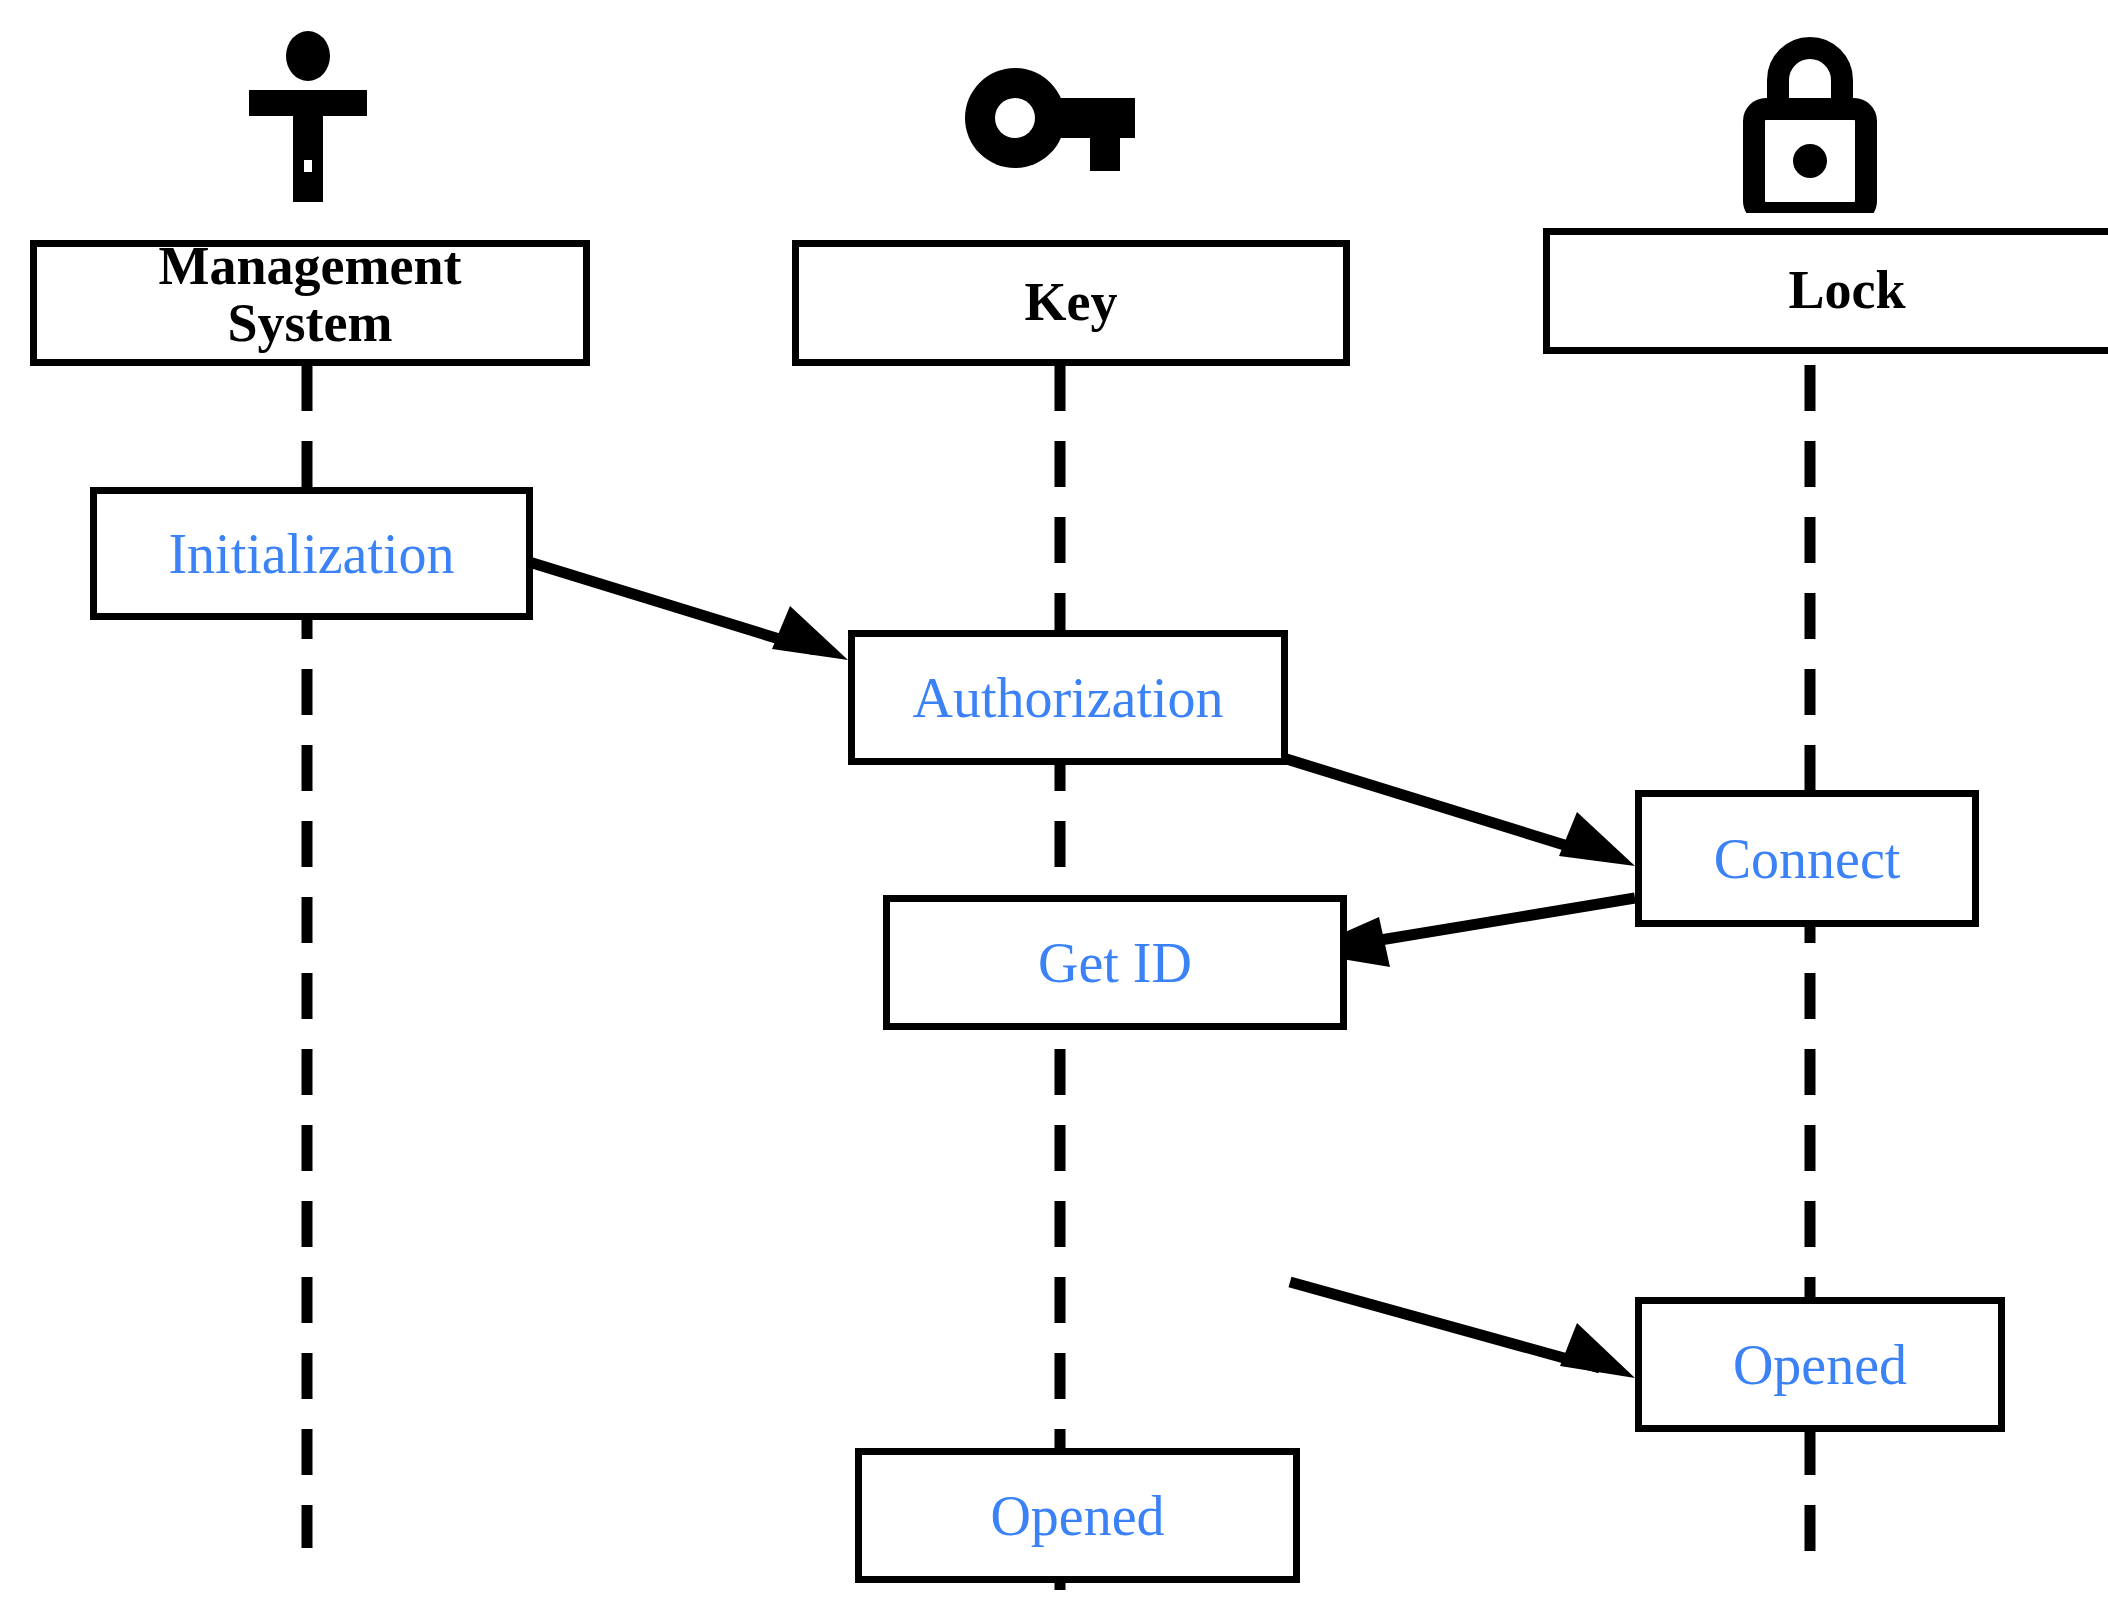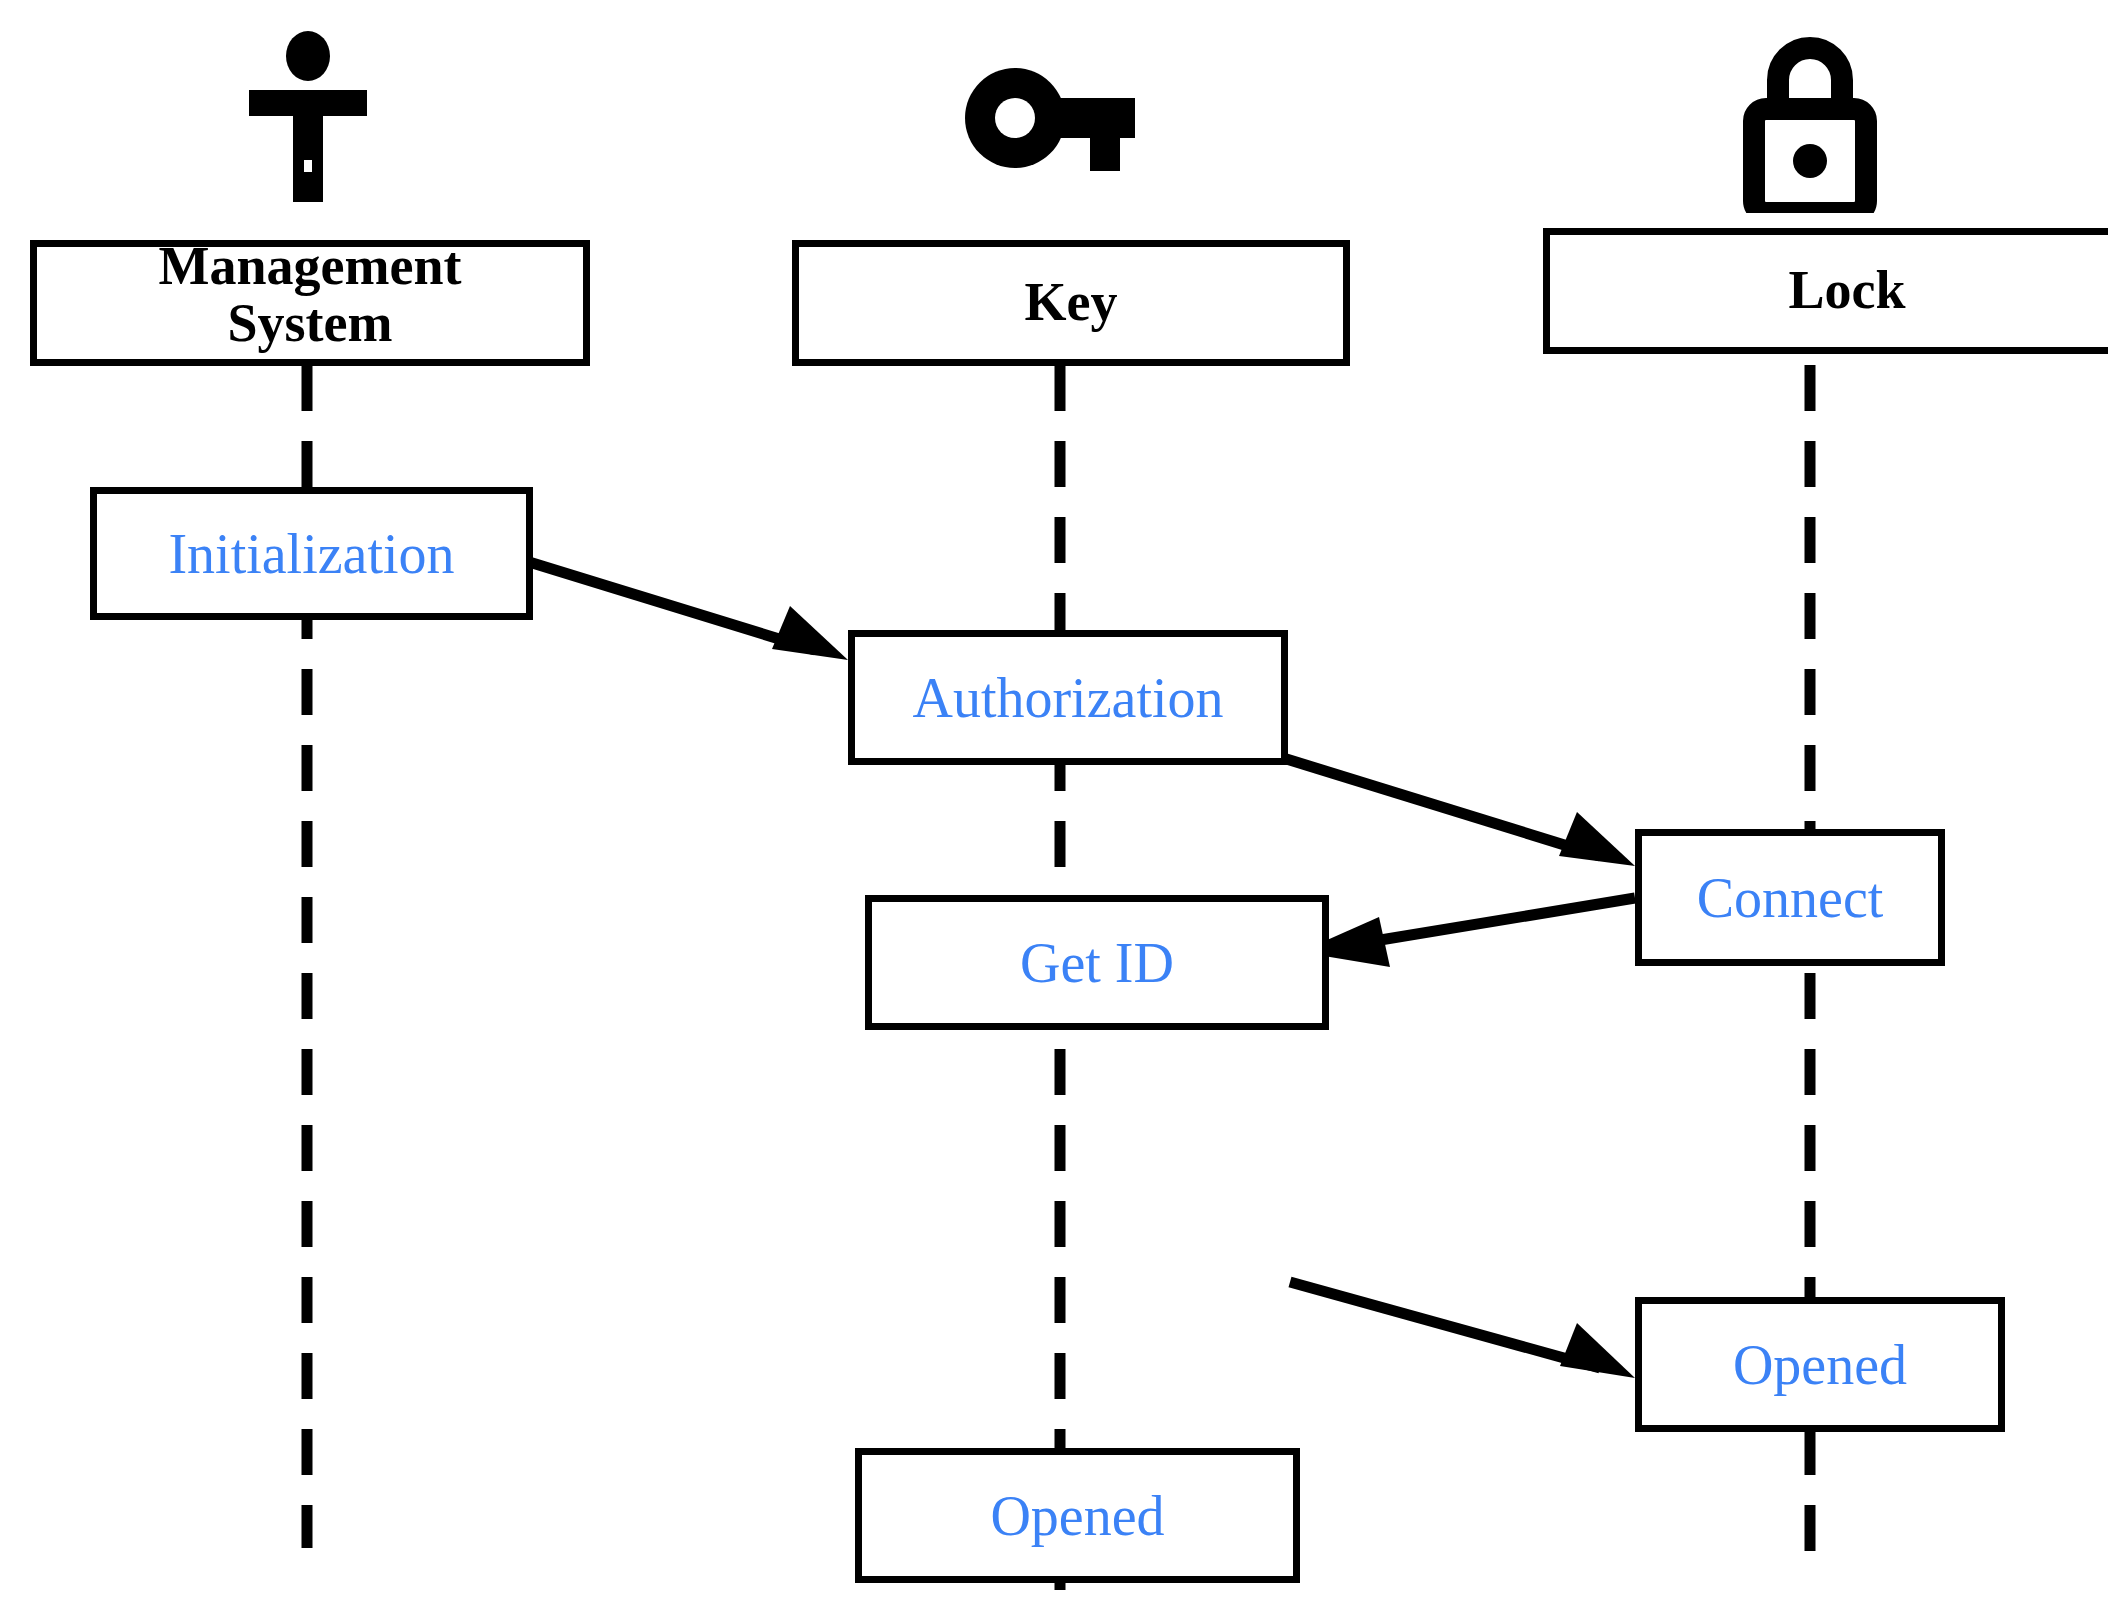--- a/index.html
+++ b/index.html
@@ -144,25 +144,25 @@
   </svg>
 
   <div class="act-box" style="left:90px; top:487px; width:443px; height:133px; z-index:5;">
     <span class="act-label">Initialization</span>
   </div>
 
   <div class="act-box" style="left:848px; top:630px; width:440px; height:135px; z-index:5;">
     <span class="act-label">Authorization</span>
   </div>
 
-  <div class="act-box" style="left:1635px; top:790px; width:310px; height:137px; z-index:5;margin-top:39px;">
+  <div class="act-box" style="left:1635px; top:790px; width:344px; height:137px; z-index:5;">
     <span class="act-label">Connect</span>
   </div>
 
-  <div class="act-box" style="left:865px; top:895px; width:464px; height:135px; z-index:6;">
+  <div class="act-box" style="left:883px; top:895px; width:464px; height:135px; z-index:6;">
     <span class="act-label">Get ID</span>
   </div>
 
 
   <div class="act-box" style="left:1635px; top:1297px; width:370px; height:135px; z-index:6;">
     <span class="act-label">Opened</span>
   </div>
 
   <div class="act-box" style="left:855px; top:1448px; width:445px; height:135px; z-index:5;">
     <span class="act-label">Opened</span>

